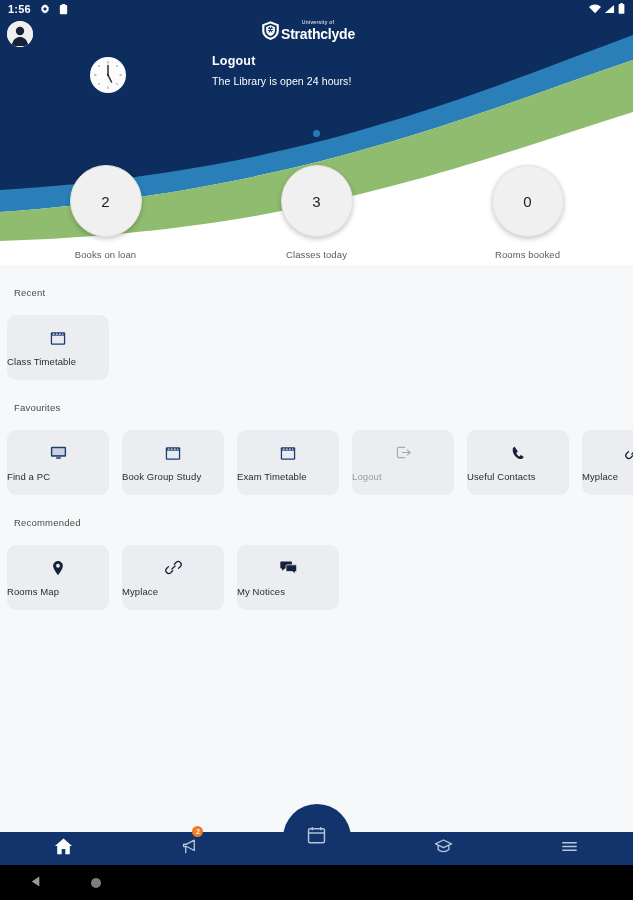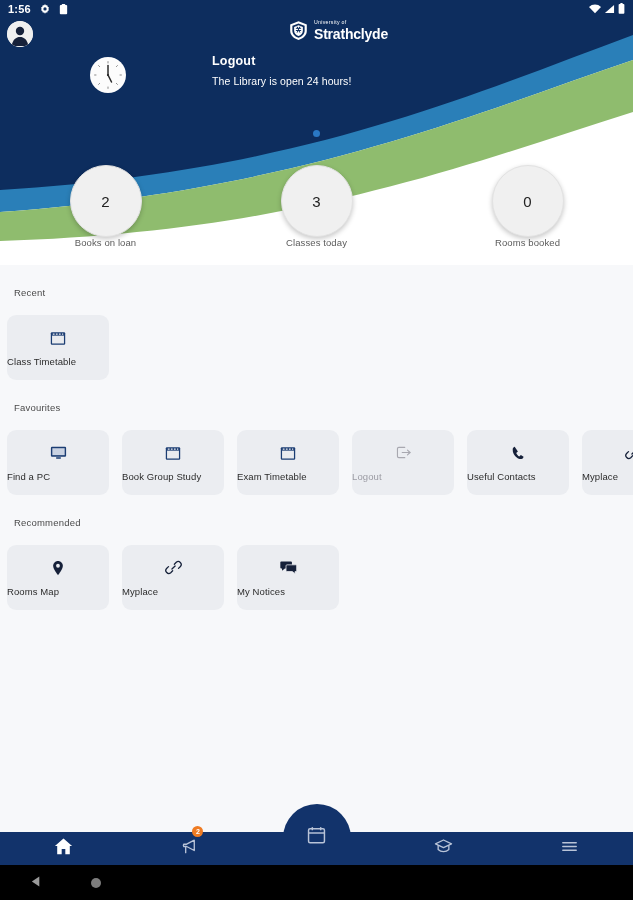--- a/index.html
+++ b/index.html
@@ -56,21 +56,21 @@
     display:flex; z-index:14;
   }
   .stat{ flex:1; display:flex; flex-direction:column; align-items:center; }
   .stat-circle{
     width:72px; height:72px; border-radius:50%;
     background:#f0f0f0; border:1px solid #e2e2e2;
     box-shadow:0 2px 5px rgba(0,0,0,.22);
     display:flex; align-items:center; justify-content:center;
     font-size:15px; color:#222;
   }
-  .stat-label{ font-size:9.5px; color:#5b5b5b; letter-spacing:.1px; }
+  .stat-label{ margin-top:12px; font-size:9.5px; color:#5b5b5b; letter-spacing:.1px; }
 
   
   .content{ position:absolute; top:265px; left:0; width:633px; z-index:6; }
   .section-title{
     font-size:9.5px; color:#4a4a4a; padding:22px 0 0 14px; letter-spacing:.2px;
   }
   .row{
     display:flex; gap:13px; padding:17px 0 0 7px;
     overflow:hidden; width:633px;
   }
@@ -127,21 +127,21 @@
 <div class="hero-inner">
 
   <div class="avatar">
     <svg width="26" height="26" viewBox="0 0 26 26">
       <circle cx="13" cy="13" r="13" fill="#efefef"></circle>
       <circle cx="13" cy="10" r="4.2" fill="#16213a"></circle>
       <path d="M4.6,25 C5.6,18.6 9.2,16 13,16 C16.8,16 20.4,18.6 21.4,25 Z" fill="#16213a"></path>
     </svg>
   </div>
 
-  <div class="brand" style="position:absolute;left:288px;top:20px;display:flex;align-items:center;gap:5px;">
+  <div class="brand" style="position:absolute;left:260px;top:20px;display:flex;align-items:center;text-align:center;">
     <svg width="21" height="21" viewBox="0 0 24 24">
       <path d="M12,1.5 L21.5,5.2 L21.5,12.4 C21.5,17.6 17.4,21.4 12,22.8 C6.6,21.4 2.5,17.6 2.5,12.4 L2.5,5.2 Z" fill="#ffffff"></path>
       <path d="M12,4 L19,6.7 L19,12.3 C19,16.1 16,19.1 12,20.3 C8,19.1 5,16.1 5,12.3 L5,6.7 Z" fill="#0d2d5e"></path>
       <path d="M12,6 L17,8 L17,12.2 C17,15 14.8,17.3 12,18.2 C9.2,17.3 7,15 7,12.2 L7,8 Z" fill="#ffffff"></path>
       <path d="M9,9.5 L15,9.5 M9,12 L15,12 M10.4,7.6 L13.6,14.4 M13.6,7.6 L10.4,14.4" stroke="#0d2d5e" stroke-width="1.1"></path>
     </svg>
     <div style="display:flex;flex-direction:column;line-height:1;">
       <span style="color:#fff;font-size:5.2px;letter-spacing:.3px;">University of</span>
       <span style="color:#fff;font-size:14px;font-weight:bold;letter-spacing:-.2px;margin-top:1px;">Strathclyde</span>
     </div>

